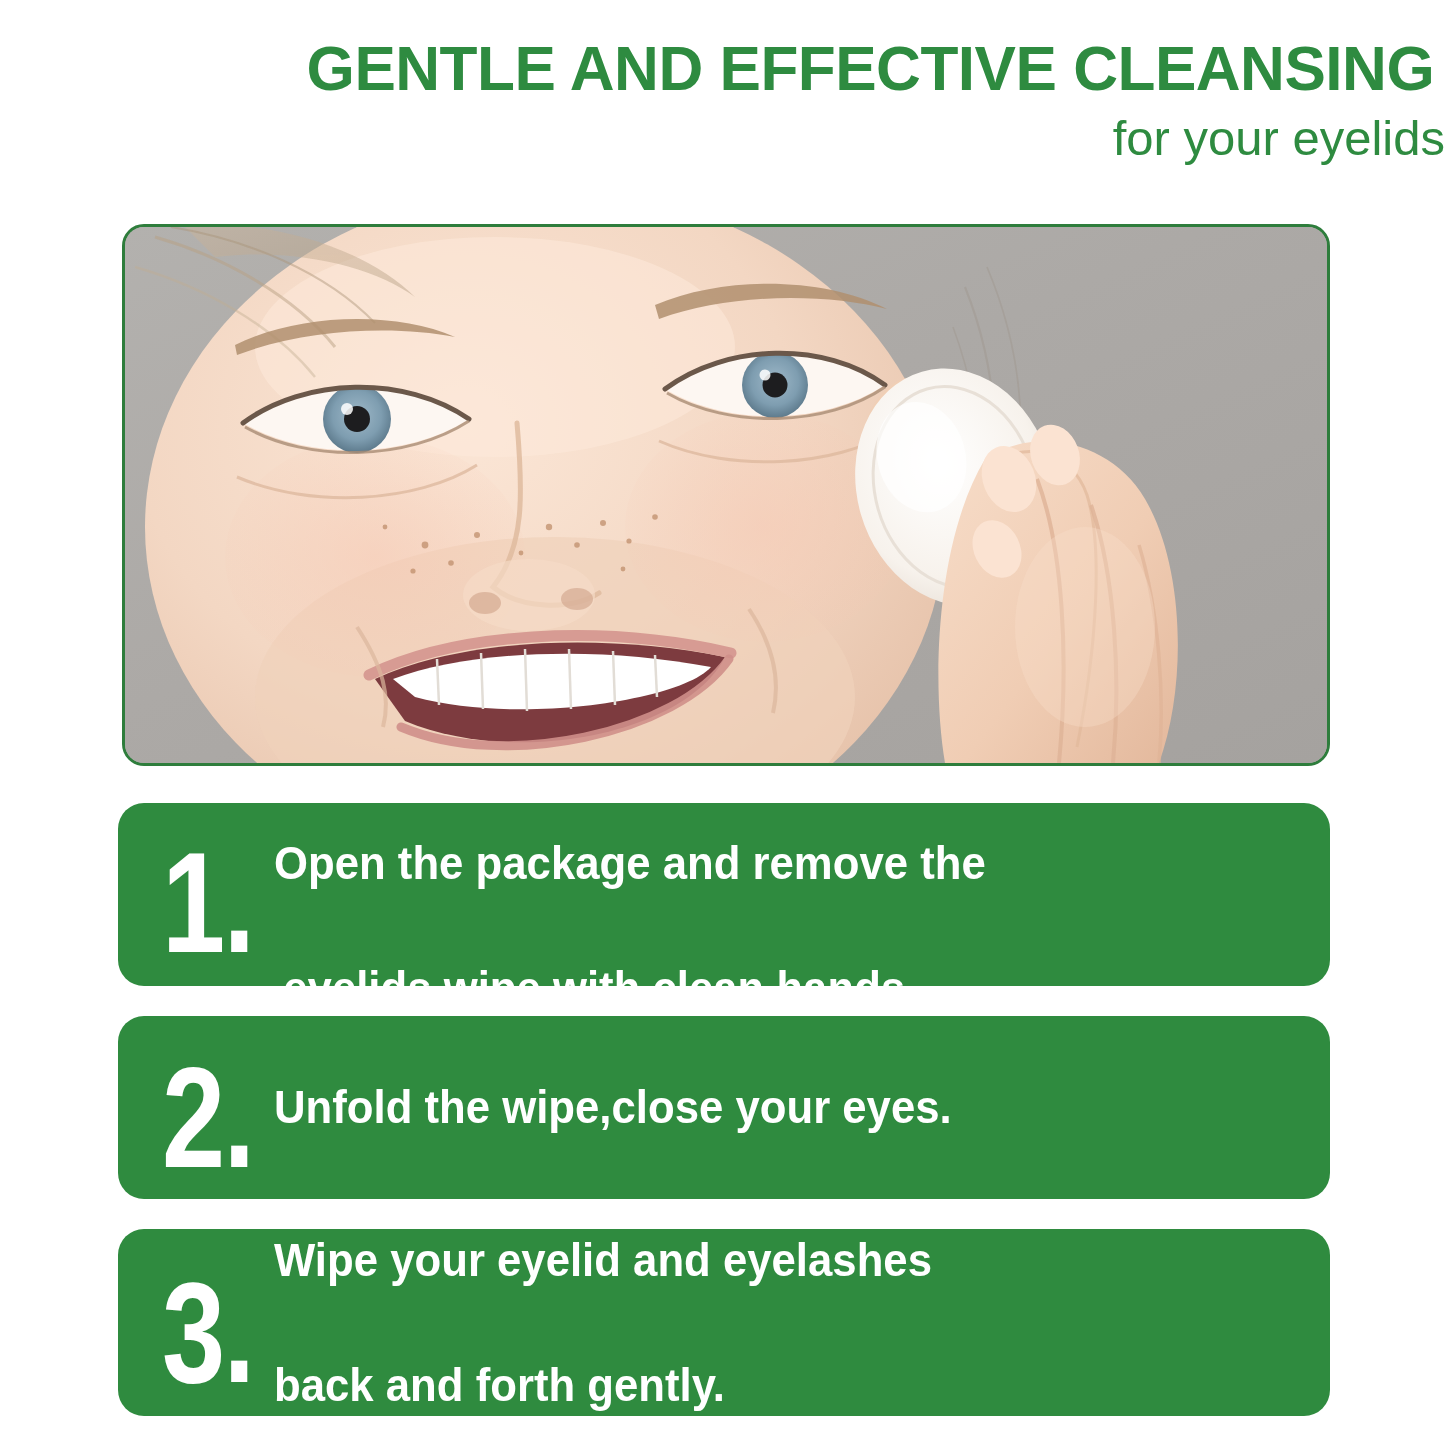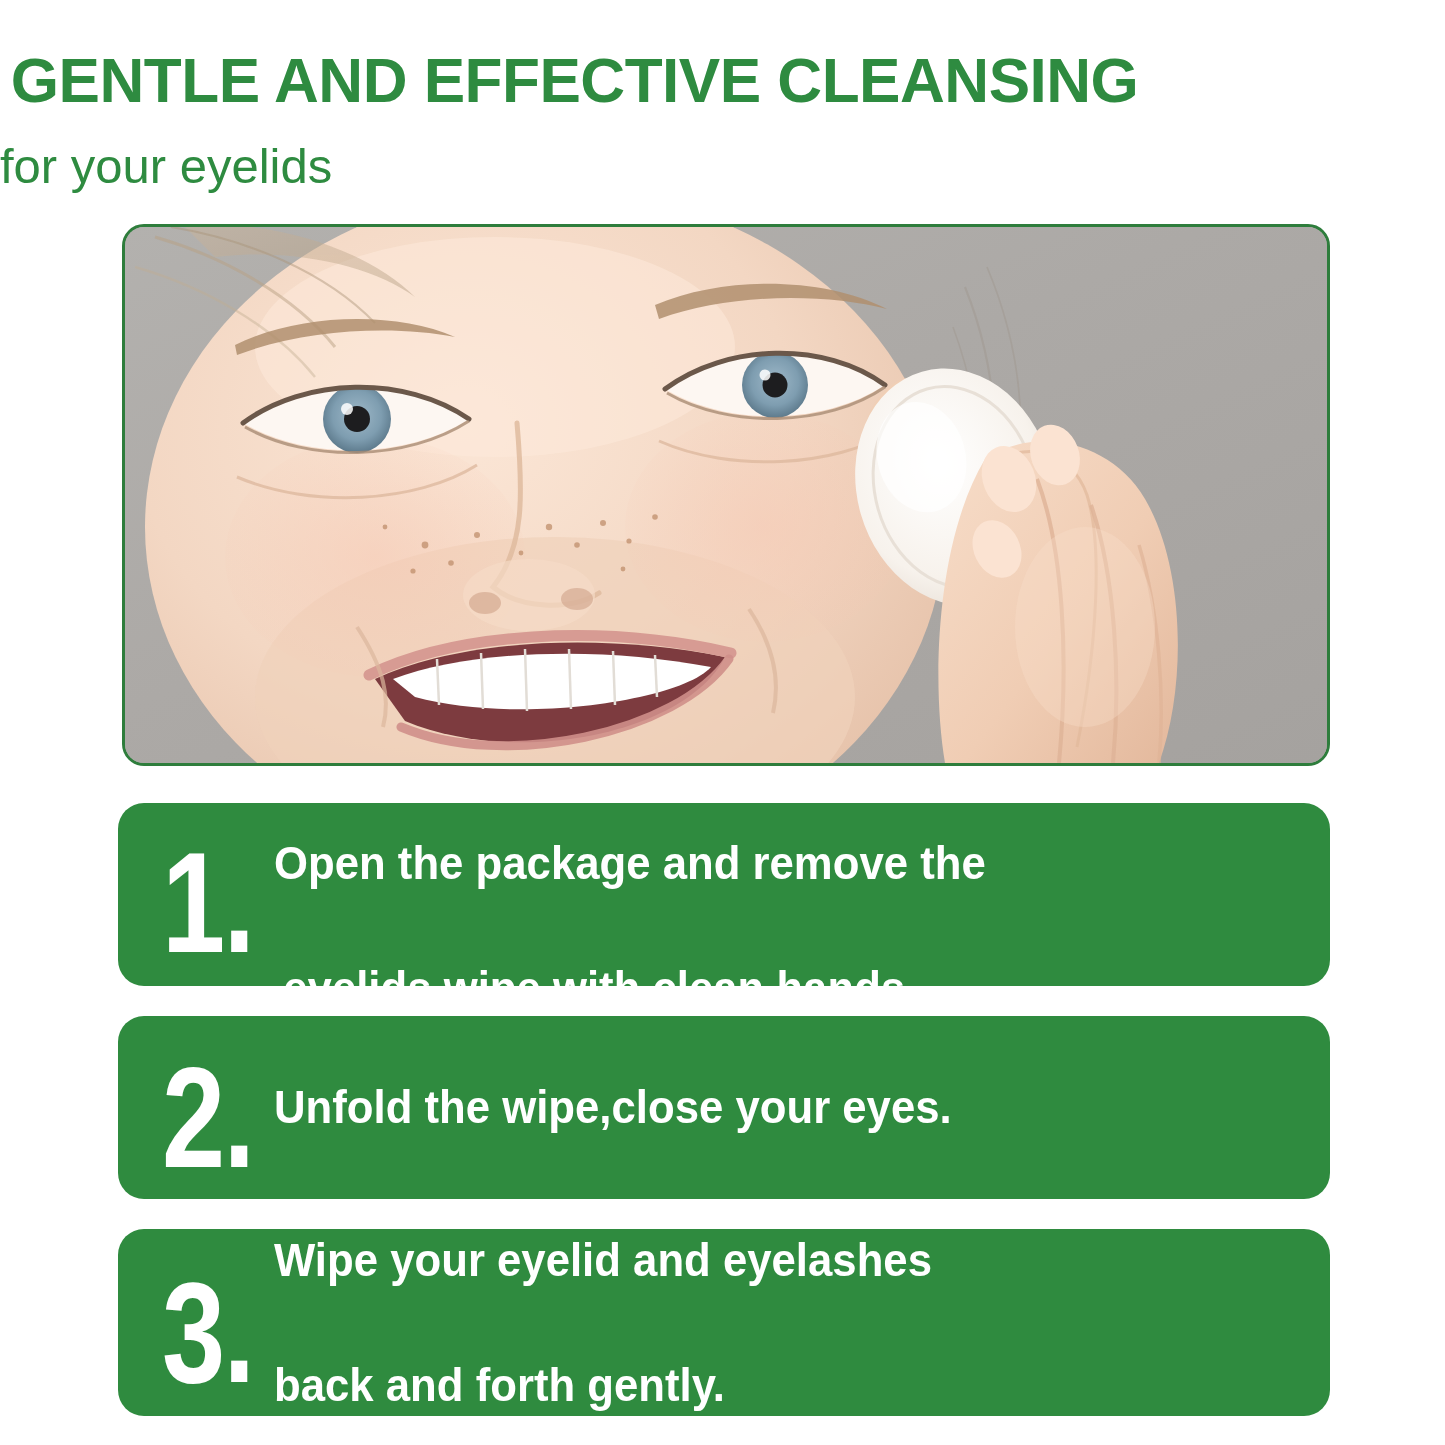--- a/index.html
+++ b/index.html
@@ -19,43 +19,43 @@
     position: relative;
     width: 1445px;
     height: 1445px;
     background: #ffffff;
     box-sizing: border-box;
   }
 
   
   .header {
     position: absolute;
-    top: 48px;
+    top: 36px;
     left: 0;
     width: 1445px;
-    text-align: left;
+    text-align: right;
   }
   .headline {
     font-family: "Liberation Sans", sans-serif;
     font-weight: bold;
     font-size: 63px;
     line-height: 1.02;
     letter-spacing: -0.5px;
     color: #2e8b40;
     margin: 0;
     white-space: nowrap;
     transform: scaleX(0.985);
   }
   .subhead {
     font-family: "Liberation Sans", sans-serif;
     font-weight: normal;
     font-size: 49px;
     line-height: 1.1;
     color: #2e8b40;
-    margin: 28px 0 0 0;
+    margin: 12px 0 0 0;
     white-space: nowrap;
   }
 
   
   .photo-frame {
     position: absolute;
     left: 122px;
     top: 224px;
     width: 1208px;
     height: 542px;

